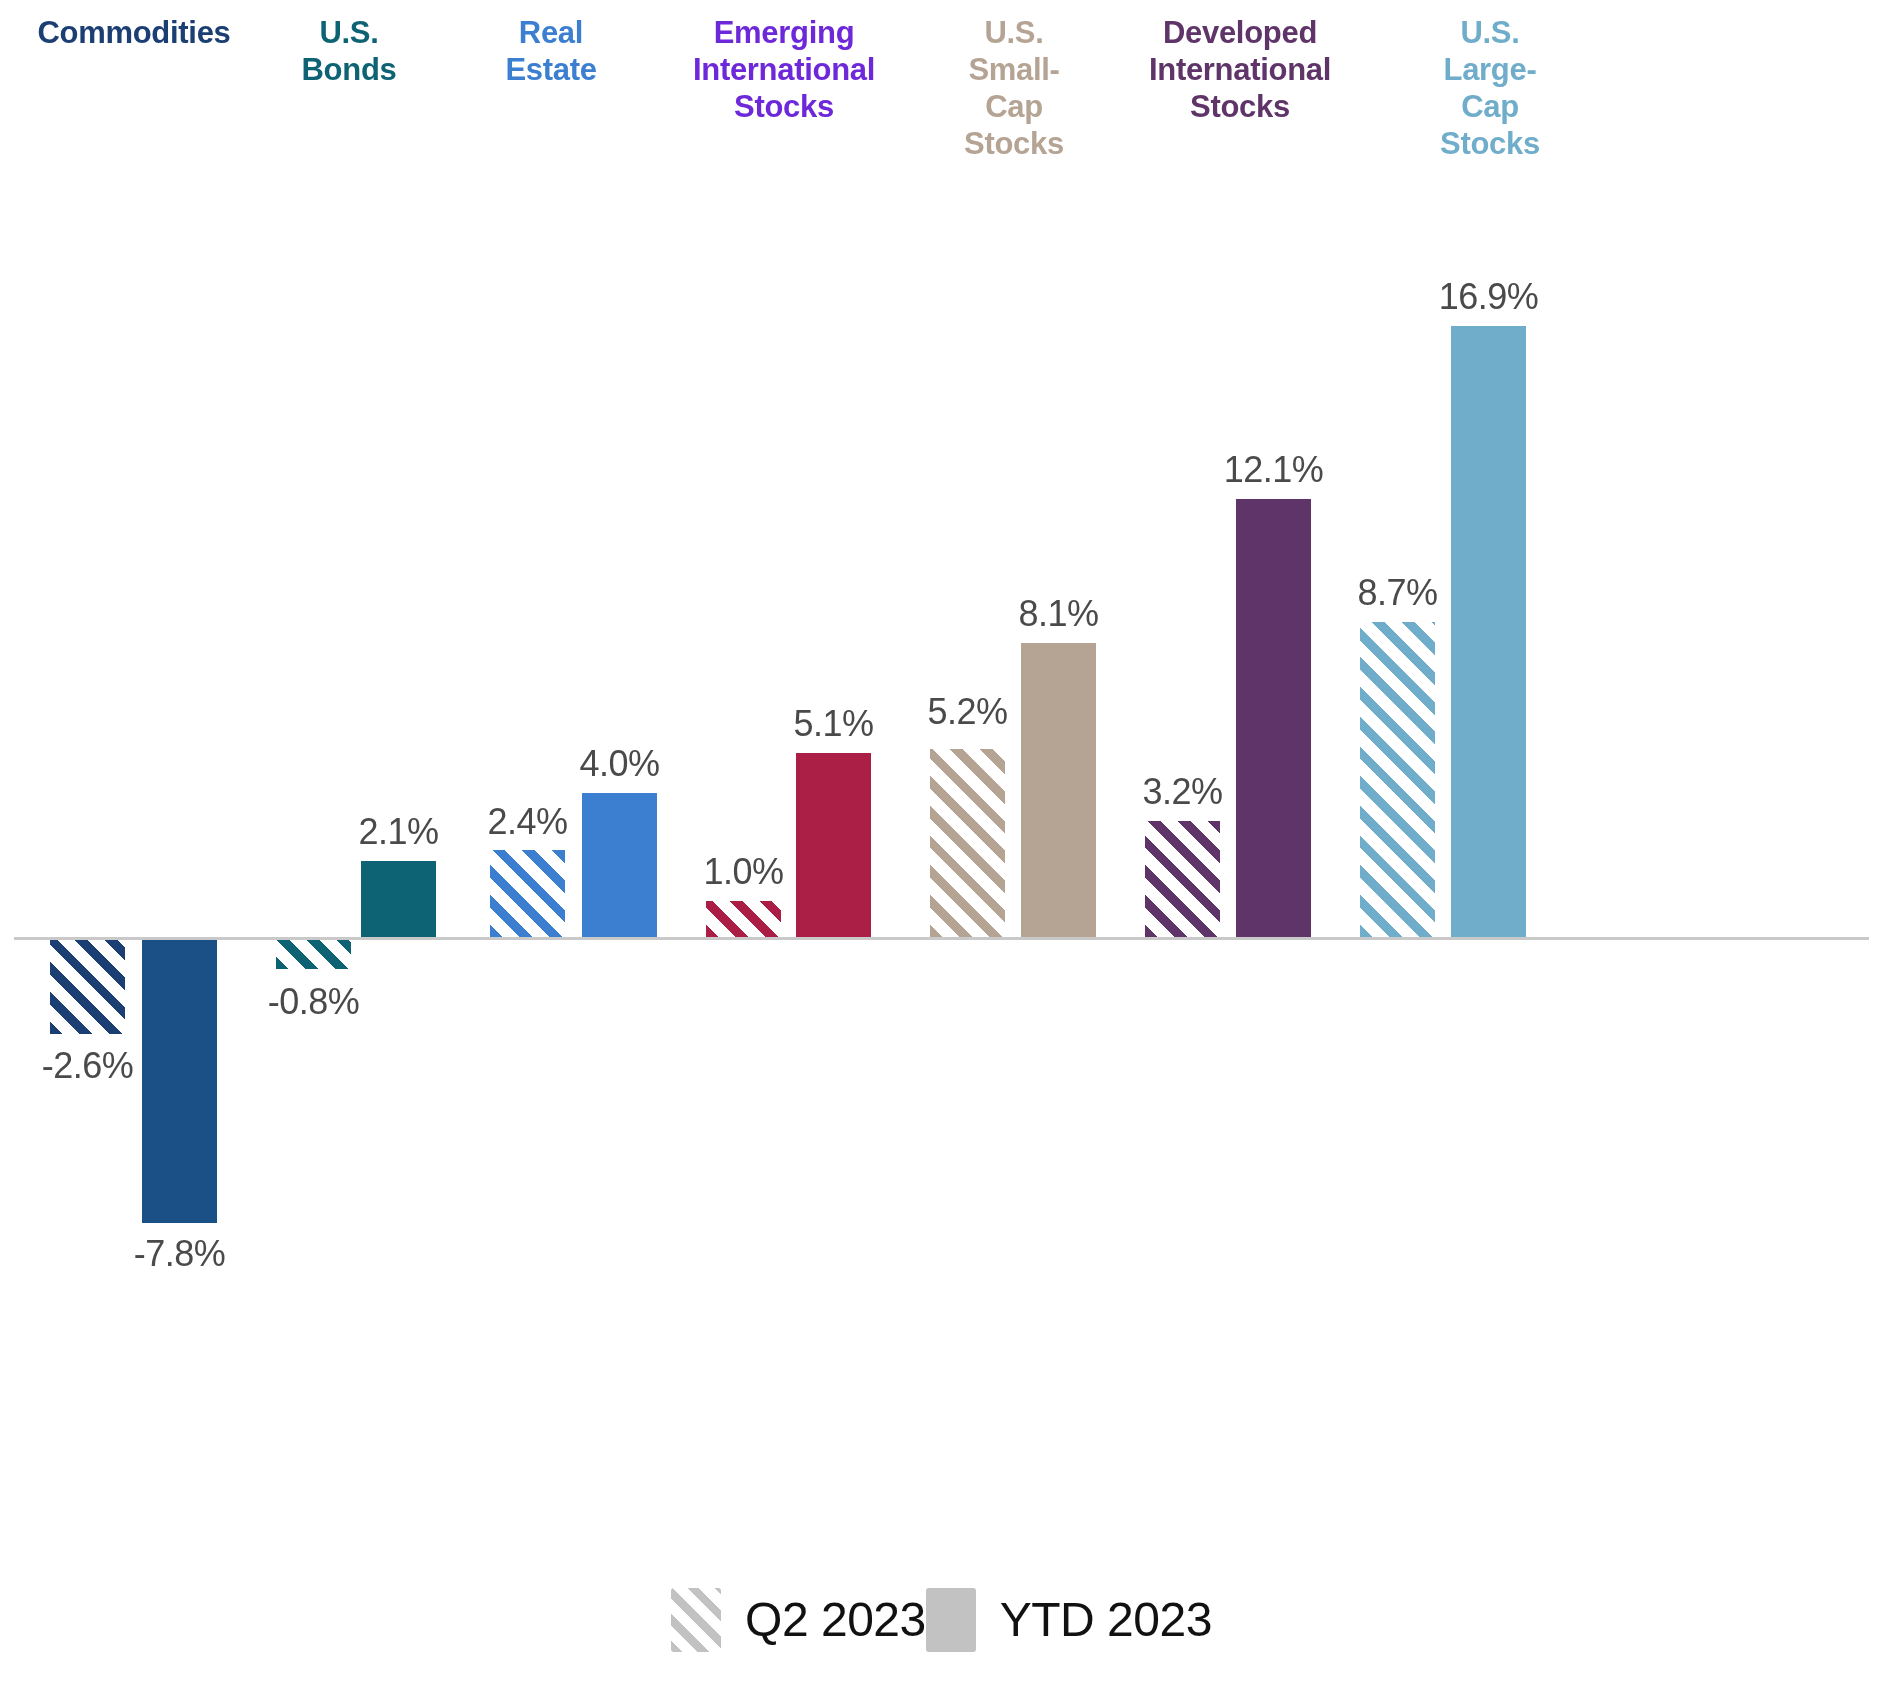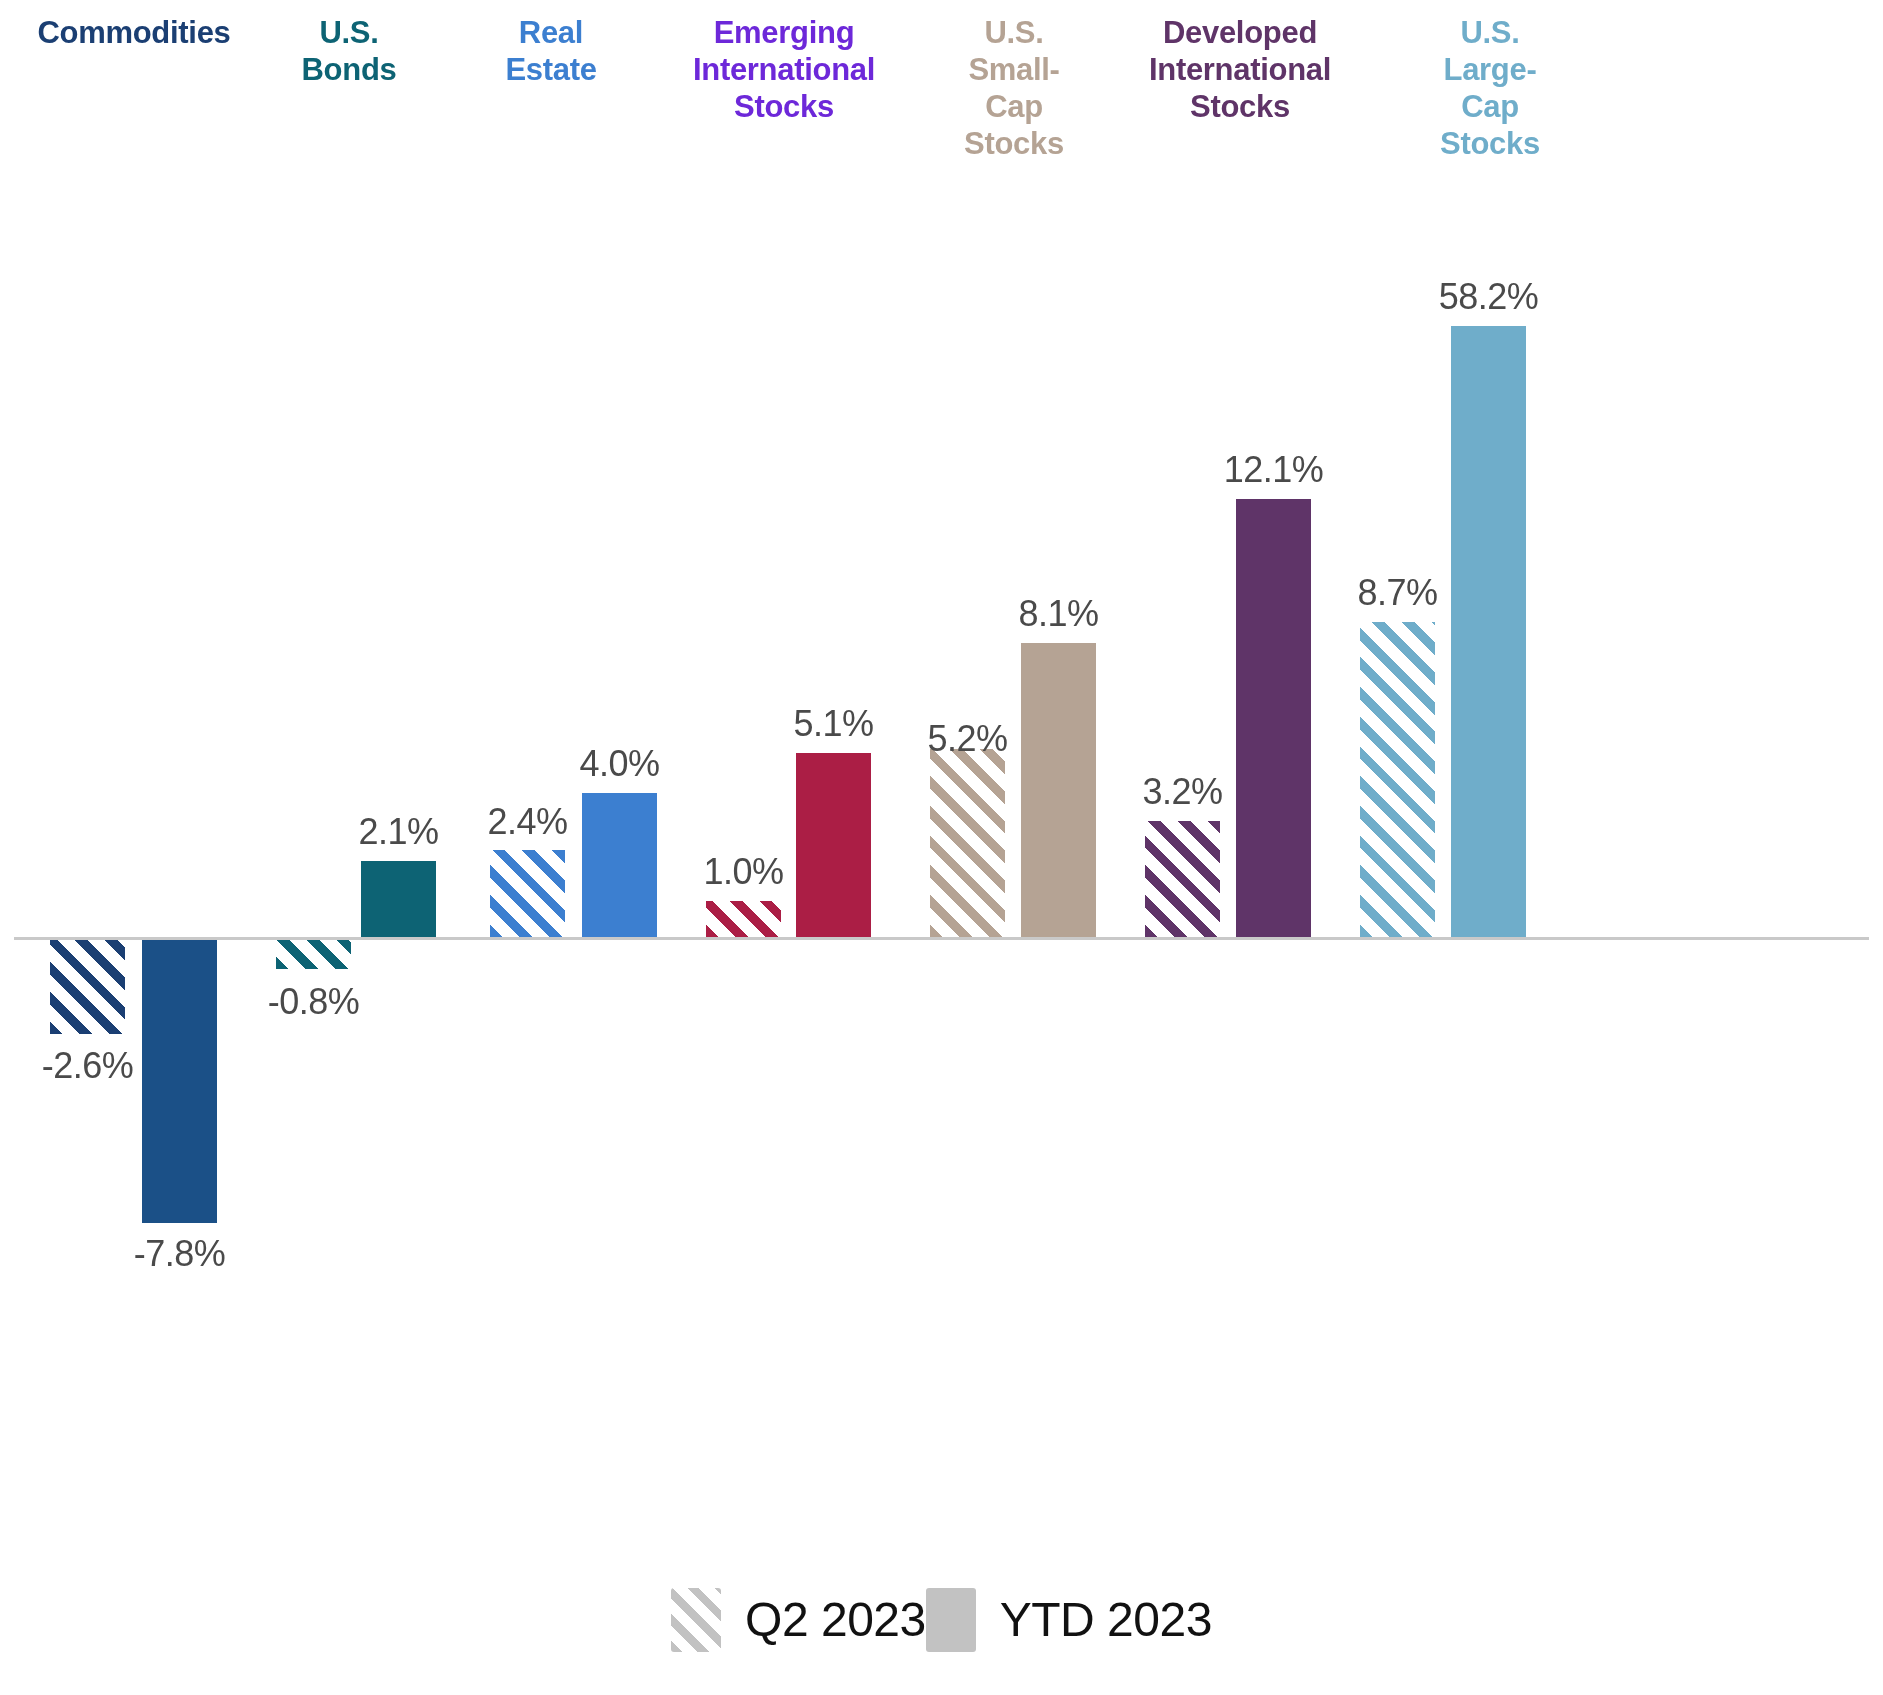--- a/index.html
+++ b/index.html
@@ -136,36 +136,36 @@
     <div class="bar" style="left:582px;top:793px;width:75px;height:144px;background-color:#3c7fd0;"></div>
     <div class="val-label" style="left:542px;top:744px;width:155px;">4.0%</div>
 
     <div class="bar hatched" style="left:706px;top:901px;width:75px;height:36px;background-color:#ab1e45;"></div>
     <div class="val-label" style="left:666px;top:852px;width:155px;">1.0%</div>
 
     <div class="bar" style="left:796px;top:753px;width:75px;height:184px;background-color:#ab1e45;"></div>
     <div class="val-label" style="left:756px;top:704px;width:155px;">5.1%</div>
 
     <div class="bar hatched" style="left:930px;top:749px;width:75px;height:188px;background-color:#b5a394;"></div>
-    <div class="val-label" style="left:890px;top:719px;width:155px;">5.2%</div>
+    <div class="val-label" style="left:890px;top:692px;width:155px;">5.2%</div>
 
     <div class="bar" style="left:1021px;top:643px;width:75px;height:294px;background-color:#b5a394;"></div>
     <div class="val-label" style="left:981px;top:594px;width:155px;">8.1%</div>
 
     <div class="bar hatched" style="left:1145px;top:821px;width:75px;height:116px;background-color:#5f3468;"></div>
     <div class="val-label" style="left:1105px;top:772px;width:155px;">3.2%</div>
 
     <div class="bar" style="left:1236px;top:499px;width:75px;height:438px;background-color:#5f3468;"></div>
     <div class="val-label" style="left:1196px;top:450px;width:155px;">12.1%</div>
 
     <div class="bar hatched" style="left:1360px;top:622px;width:75px;height:315px;background-color:#6fadca;"></div>
     <div class="val-label" style="left:1320px;top:573px;width:155px;">8.7%</div>
 
     <div class="bar" style="left:1451px;top:326px;width:75px;height:611px;background-color:#6fadca;"></div>
-    <div class="val-label" style="left:1411px;top:277px;width:155px;">58.2%</div>
+    <div class="val-label" style="left:1411px;top:277px;width:155px;">16.9%</div>
 
   </div>
 
   <div class="legend">
 
     <div class="legend-item">
       <span class="legend-swatch hatched"></span>
       <span class="legend-text">Q2 2023</span>
     </div>
 

